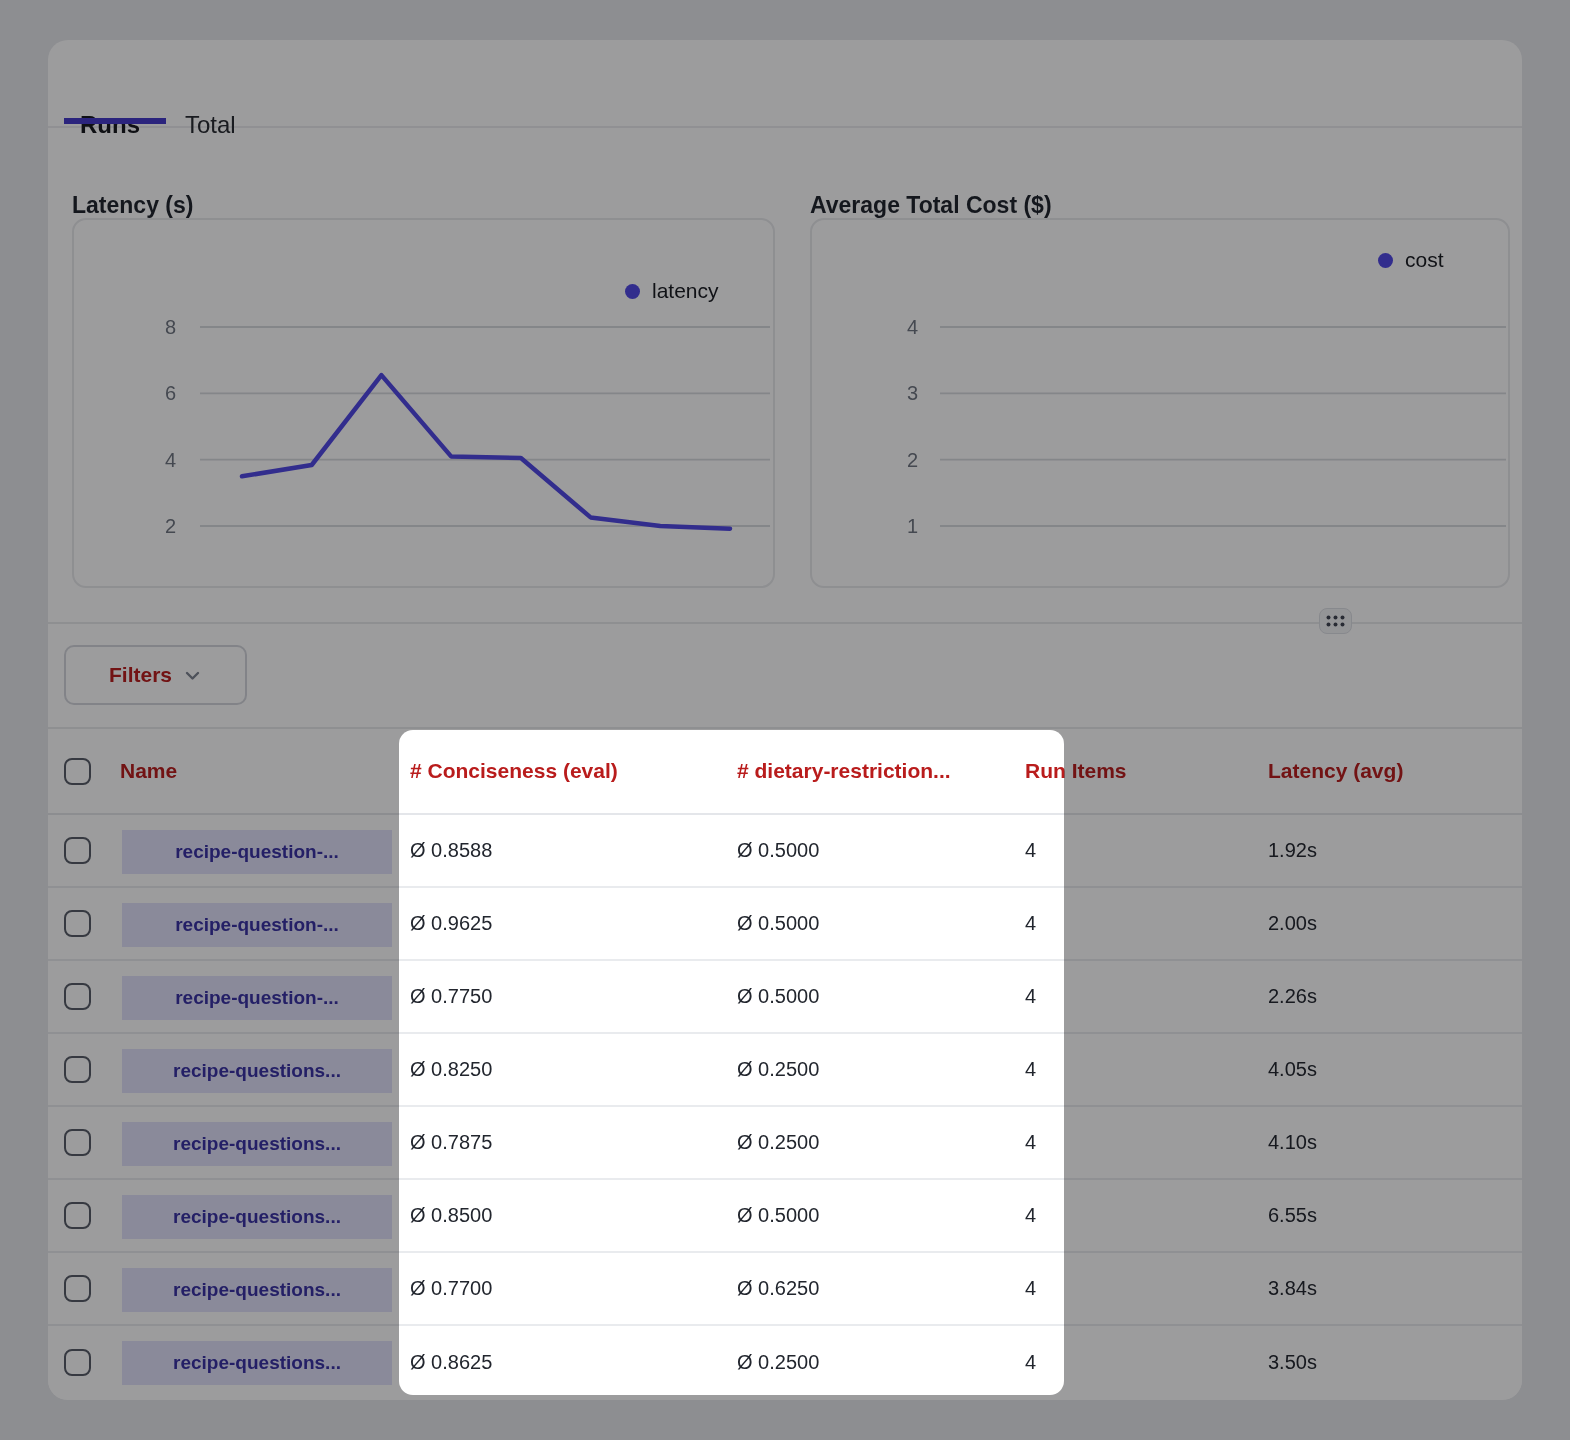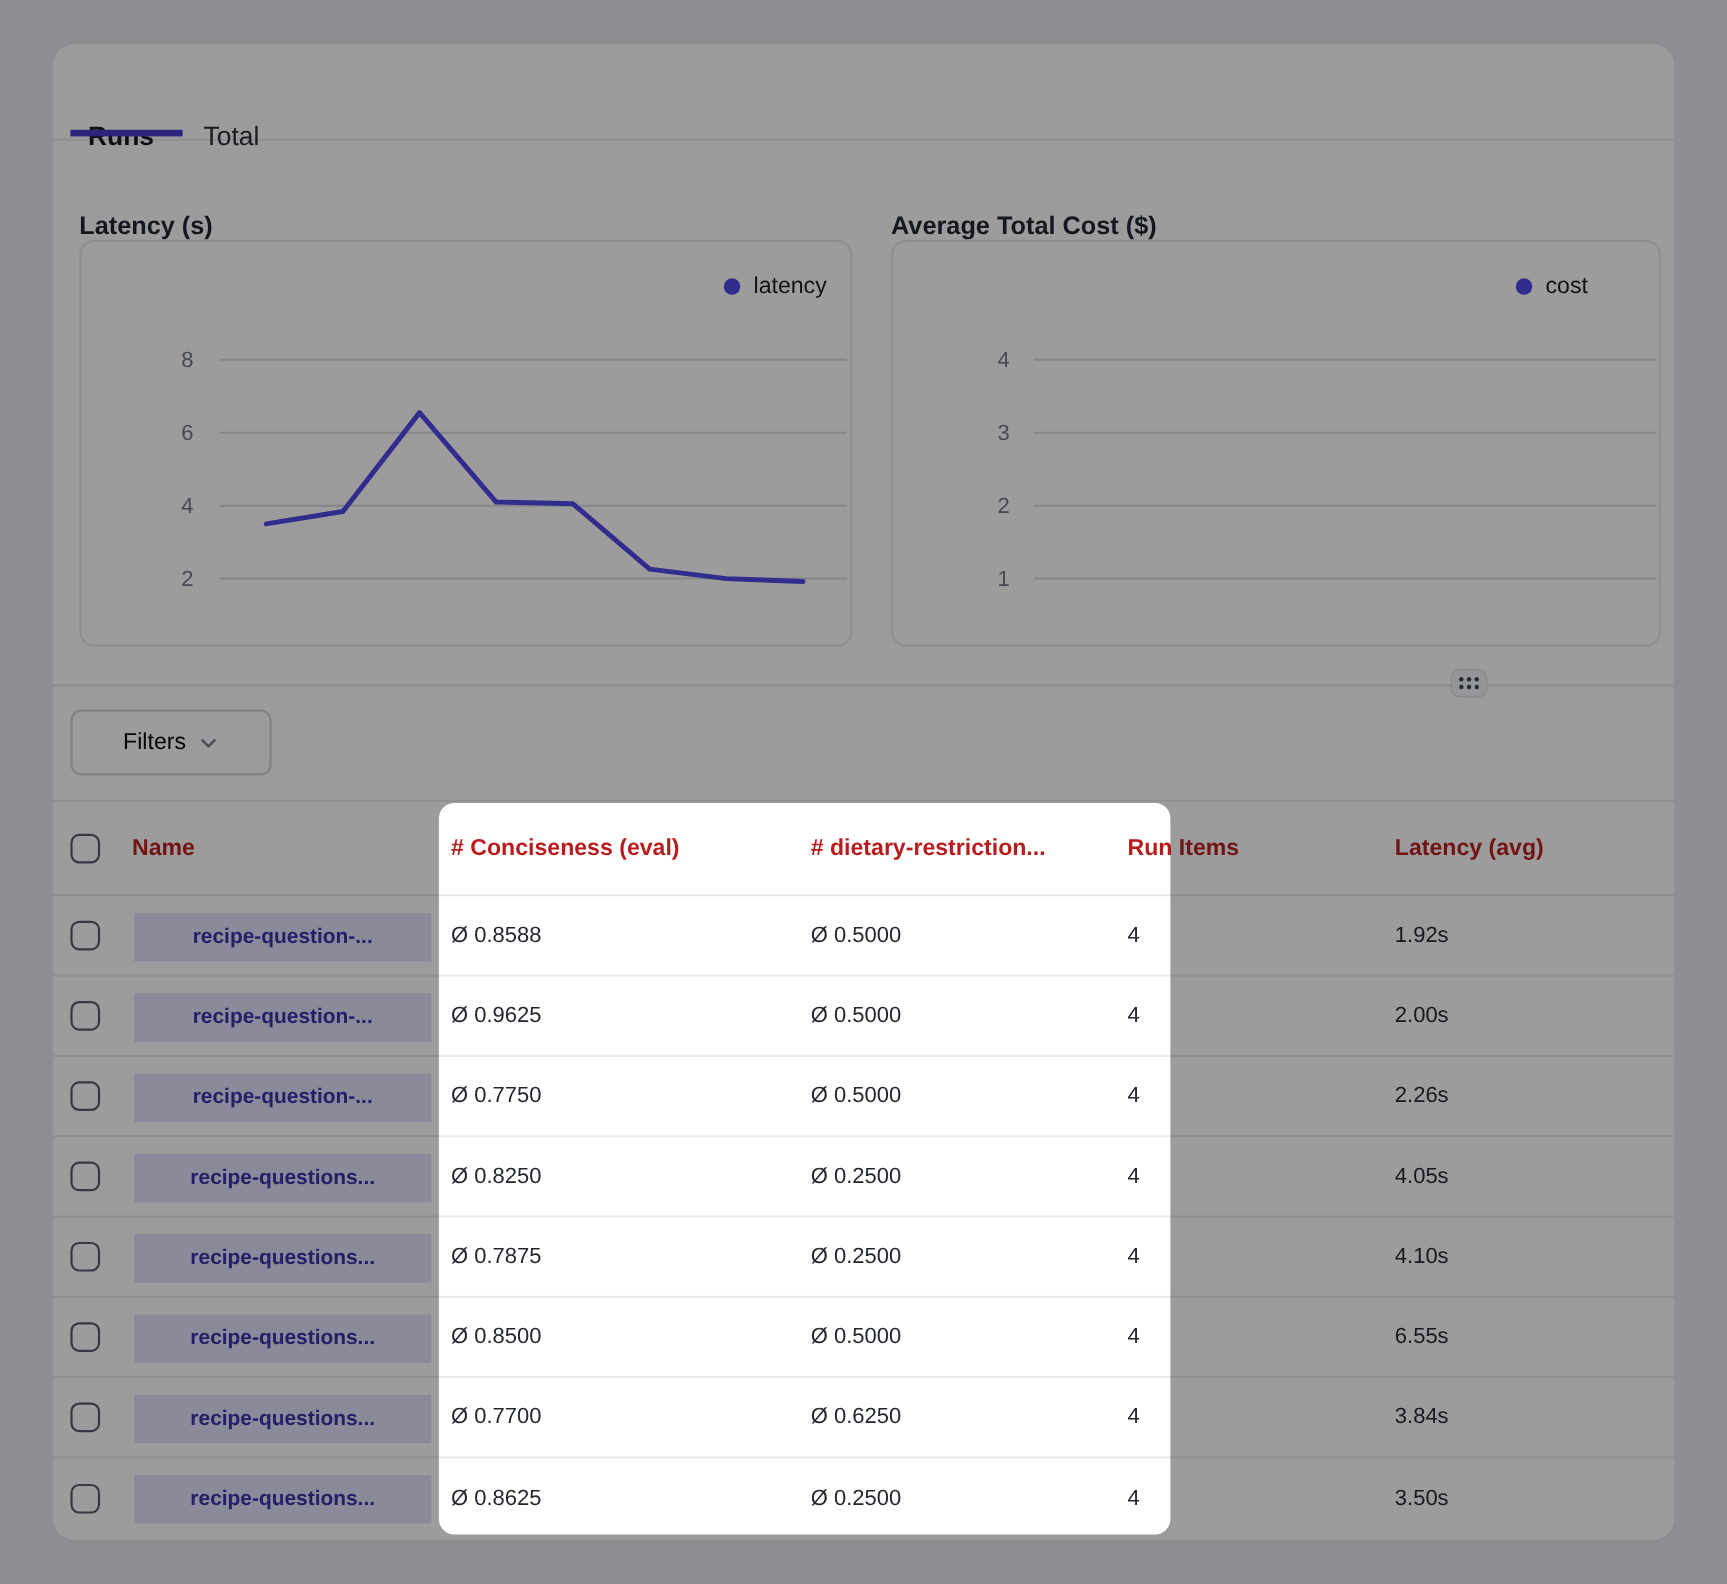--- a/index.html
+++ b/index.html
@@ -19,32 +19,32 @@
   .sec-title { position:absolute; top:152px; font-size:23px; font-weight:700; color:#1d222b; }
   .sec-title.latency { left:24px; }
   .sec-title.cost { left:762px; }
 
   
   .chart-card { position:absolute; top:178px; height:370px; background:#ffffff; border:2px solid #e8e9ec; border-radius:14px; }
   .chart-card.latency { left:24px; width:703px; }
   .chart-card.cost { left:762px; width:700px; }
   .chart-card svg { position:absolute; left:0; top:0; }
   .legend { position:absolute; top:28px; display:flex; align-items:center; gap:12px; }
-  .chart-card.latency .legend { left:584px; }
+  .chart-card.latency .legend { left:551px;margin-top:31px; }
   .chart-card.cost .legend { left:566px; }
   .legend-dot { width:15px; height:15px; border-radius:50%; background:var(--accent,#4f46e5); }
   .legend-label { font-size:21px; color:#17191f; }
 
   
   .mid-divider { position:absolute; left:0; top:582px; width:100%; height:2px; background:#e8e9ec; }
   .drag-pill { position:absolute; left:1271px; top:568px; width:33px; height:26px; background:#f2f3f6; border:1px solid #dddfe4; border-radius:8px; display:flex; align-items:center; justify-content:center; cursor:grab; }
 
   
   .filters-btn { position:absolute; left:16px; top:605px; width:183px; height:60px; border:2px solid #d4d6dc; border-radius:10px; background:#fff; display:flex; align-items:center; justify-content:center; gap:11px; cursor:pointer; }
-  .filters-label { font-size:21px; font-weight:400; color:#000000; }
+  .filters-label { font-size:21px; font-weight:700; color:#b91c1c; }
 
   
   .thead { position:absolute; left:0; top:687px; width:100%; height:88px; border-top:2px solid #e8e9ec; border-bottom:2px solid #e4e6ea; background:#fff; }
   .cell { position:absolute; top:0; height:100%; display:flex; align-items:center; }
   .th { font-size:21px; font-weight:700; color:#b91c1c; }
   .c-check { left:16px; }
   .c-name { left:74px; }
   .c-name.th-pos { left:72px; }
   .c-conc { left:362px; }
   .c-diet { left:689px; }

